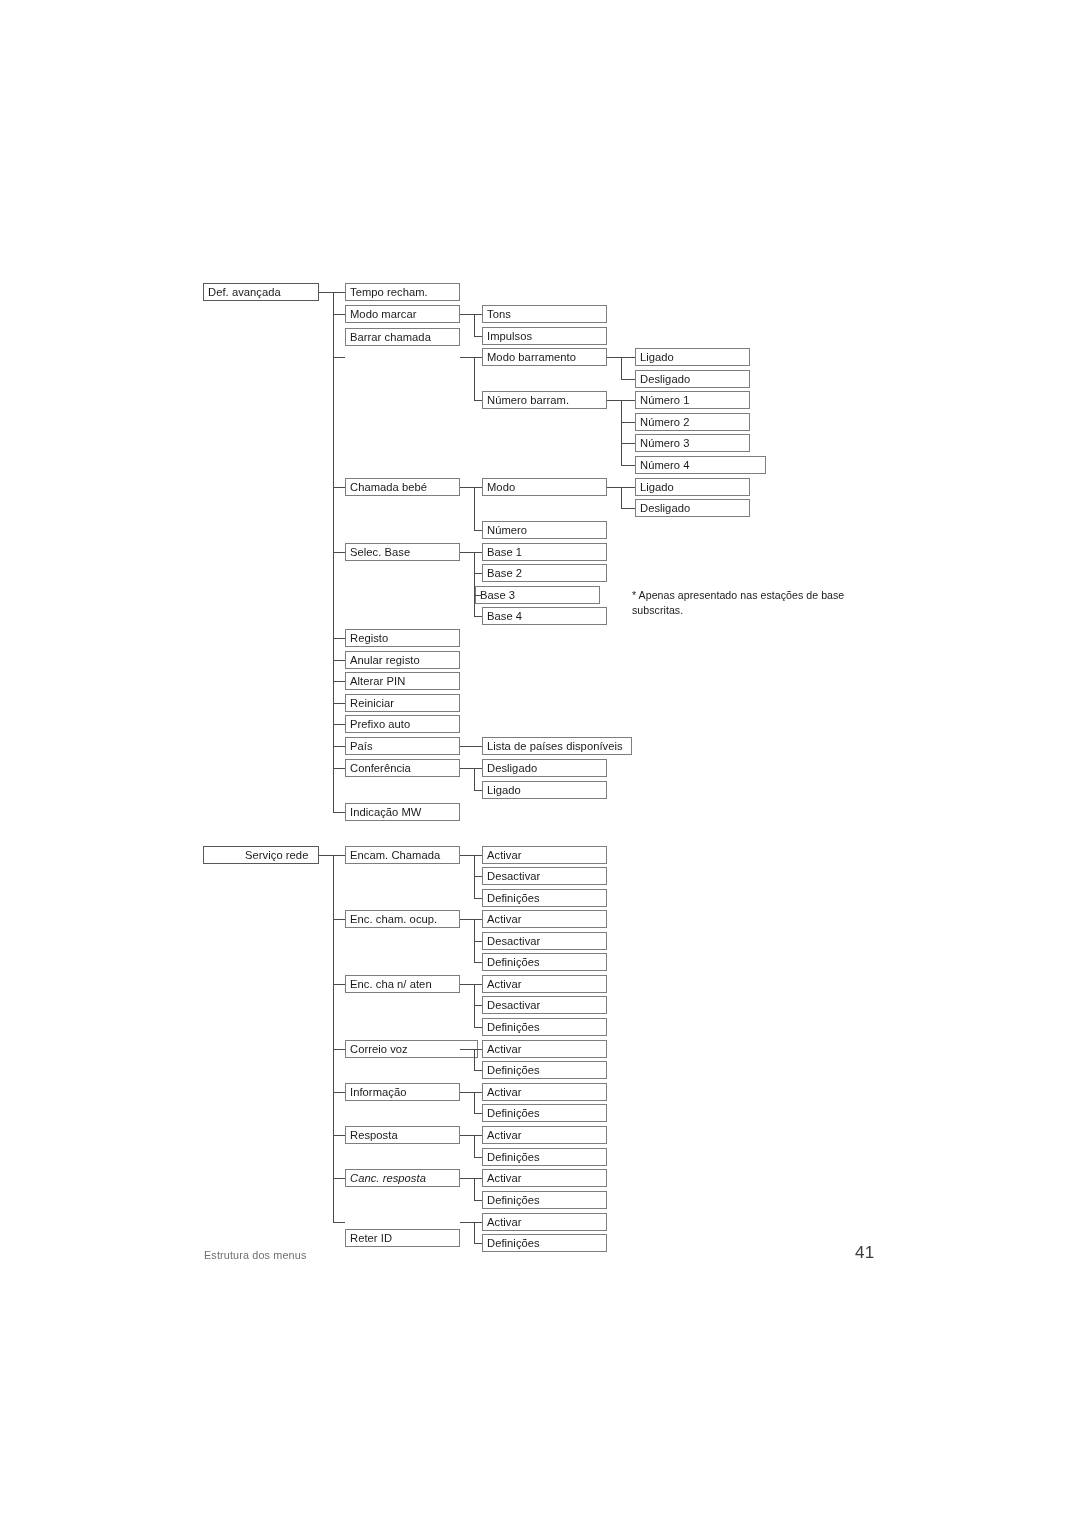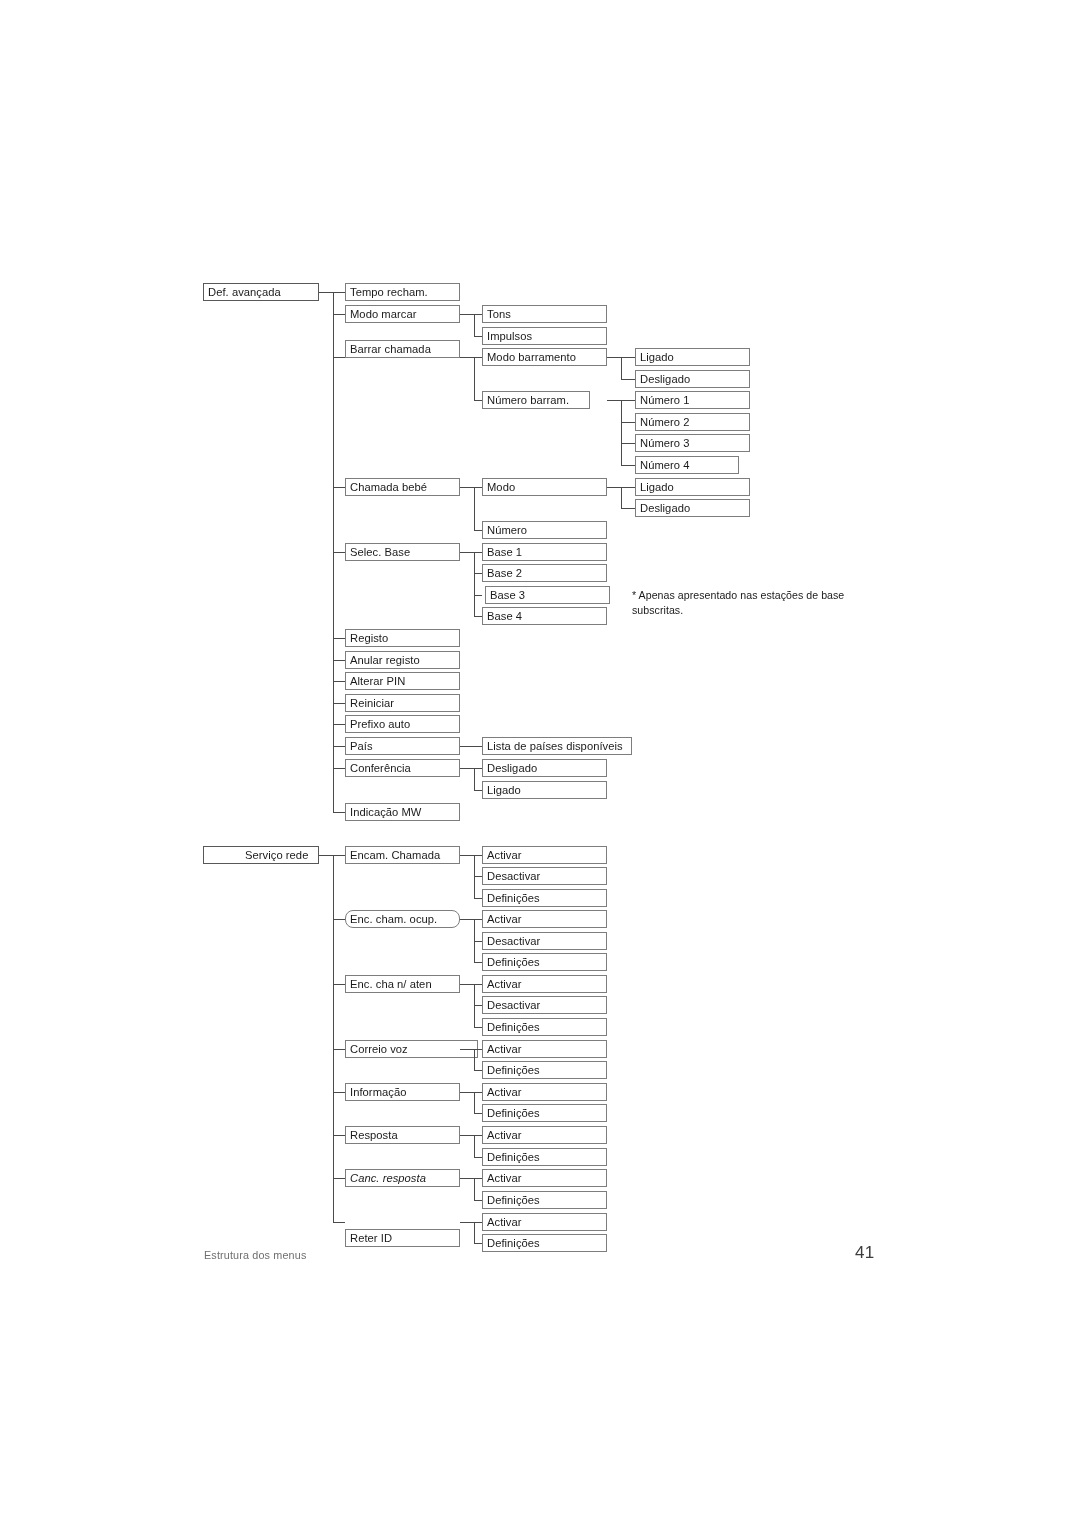--- a/index.html
+++ b/index.html
@@ -75,38 +75,38 @@
 <body>
 
 <div id="page">
 
   <div id="diagram">
       <div class="node root" style="left: 203px; top: 283px; width: 116px;">Def. avançada</div>
       <div class="node" style="left: 345px; top: 283px; width: 115px;">Tempo recham.</div>
       <div class="node" style="left: 345px; top: 305px; width: 115px;">Modo marcar</div>
       <div class="node" style="left: 482px; top: 305px; width: 125px;">Tons</div>
       <div class="node" style="left: 482px; top: 327px; width: 125px;">Impulsos</div>
-      <div class="node" style="left: 345px; top: 340px; width: 115px;">Barrar chamada</div>
+      <div class="node" style="left: 345px; top: 328px; width: 115px;">Barrar chamada</div>
       <div class="node" style="left: 482px; top: 348px; width: 125px;">Modo barramento</div>
       <div class="node" style="left: 635px; top: 348px; width: 115px;">Ligado</div>
       <div class="node" style="left: 635px; top: 370px; width: 115px;">Desligado</div>
-      <div class="node" style="left: 482px; top: 391px; width: 108px;">Número barram.</div>
+      <div class="node" style="left: 482px; top: 391px; width: 125px;">Número barram.</div>
       <div class="node" style="left: 635px; top: 391px; width: 115px;">Número 1</div>
       <div class="node" style="left: 635px; top: 413px; width: 115px;">Número 2</div>
       <div class="node" style="left: 635px; top: 434px; width: 115px;">Número 3</div>
-      <div class="node" style="left: 635px; top: 456px; width: 104px;">Número 4</div>
+      <div class="node" style="left: 635px; top: 456px; width: 131px;">Número 4</div>
       <div class="node" style="left: 345px; top: 478px; width: 115px;">Chamada bebé</div>
       <div class="node" style="left: 482px; top: 478px; width: 125px;">Modo</div>
       <div class="node" style="left: 635px; top: 478px; width: 115px;">Ligado</div>
       <div class="node" style="left: 635px; top: 499px; width: 115px;">Desligado</div>
       <div class="node" style="left: 482px; top: 521px; width: 125px;">Número</div>
       <div class="node" style="left: 345px; top: 543px; width: 115px;">Selec. Base</div>
       <div class="node" style="left: 482px; top: 543px; width: 125px;">Base 1</div>
       <div class="node" style="left: 482px; top: 564px; width: 125px;">Base 2</div>
-      <div class="node" style="left: 485px; top: 586px; width: 125px;">Base 3</div>
+      <div class="node" style="left: 475px; top: 586px; width: 125px;">Base 3</div>
       <div class="node" style="left: 482px; top: 607px; width: 125px;">Base 4</div>
       <div class="node" style="left: 345px; top: 629px; width: 115px;">Registo</div>
       <div class="node" style="left: 345px; top: 651px; width: 115px;">Anular registo</div>
       <div class="node" style="left: 345px; top: 672px; width: 115px;">Alterar PIN</div>
       <div class="node" style="left: 345px; top: 694px; width: 115px;">Reiniciar</div>
       <div class="node" style="left: 345px; top: 715px; width: 115px;">Prefixo auto</div>
       <div class="node" style="left: 345px; top: 737px; width: 115px;">País</div>
       <div class="node" style="left: 482px; top: 737px; width: 150px;">Lista de países disponíveis</div>
       <div class="node" style="left: 345px; top: 759px; width: 115px;">Conferência</div>
       <div class="node" style="left: 482px; top: 759px; width: 125px;">Desligado</div>
@@ -163,21 +163,21 @@
       <div class="connector h" style="left: 474px; top: 745.75px; width: 8px;"></div>
       <div class="connector h" style="left: 460px; top: 767.75px; width: 14px;"></div>
       <div class="connector v" style="left: 474px; top: 767.75px; height: 22px;"></div>
       <div class="connector h" style="left: 474px; top: 767.75px; width: 8px;"></div>
       <div class="connector h" style="left: 474px; top: 789.75px; width: 8px;"></div>
       <div class="node root" style="left: 203px; top: 846px; width: 116px; padding-left: 41px;">Serviço rede</div>
       <div class="node" style="left: 345px; top: 846px; width: 115px;">Encam. Chamada</div>
       <div class="node" style="left: 482px; top: 846px; width: 125px;">Activar</div>
       <div class="node" style="left: 482px; top: 867px; width: 125px;">Desactivar</div>
       <div class="node" style="left: 482px; top: 889px; width: 125px;">Definições</div>
-      <div class="node" style="left: 345px; top: 910px; width: 115px; border-radius: 8px;">Enc. cham. ocup.</div>
+      <div class="node" style="left: 345px; top: 910px; width: 115px;">Enc. cham. ocup.</div>
       <div class="node" style="left: 482px; top: 910px; width: 125px;">Activar</div>
       <div class="node" style="left: 482px; top: 932px; width: 125px;">Desactivar</div>
       <div class="node" style="left: 482px; top: 953px; width: 125px;">Definições</div>
       <div class="node" style="left: 345px; top: 975px; width: 115px;">Enc. cha n/ aten</div>
       <div class="node" style="left: 482px; top: 975px; width: 125px;">Activar</div>
       <div class="node" style="left: 482px; top: 996px; width: 125px;">Desactivar</div>
       <div class="node" style="left: 482px; top: 1018px; width: 125px;">Definições</div>
       <div class="node" style="left: 345px; top: 1040px; width: 133px;">Correio voz</div>
       <div class="node" style="left: 482px; top: 1040px; width: 125px;">Activar</div>
       <div class="node" style="left: 482px; top: 1061px; width: 125px;">Definições</div>

